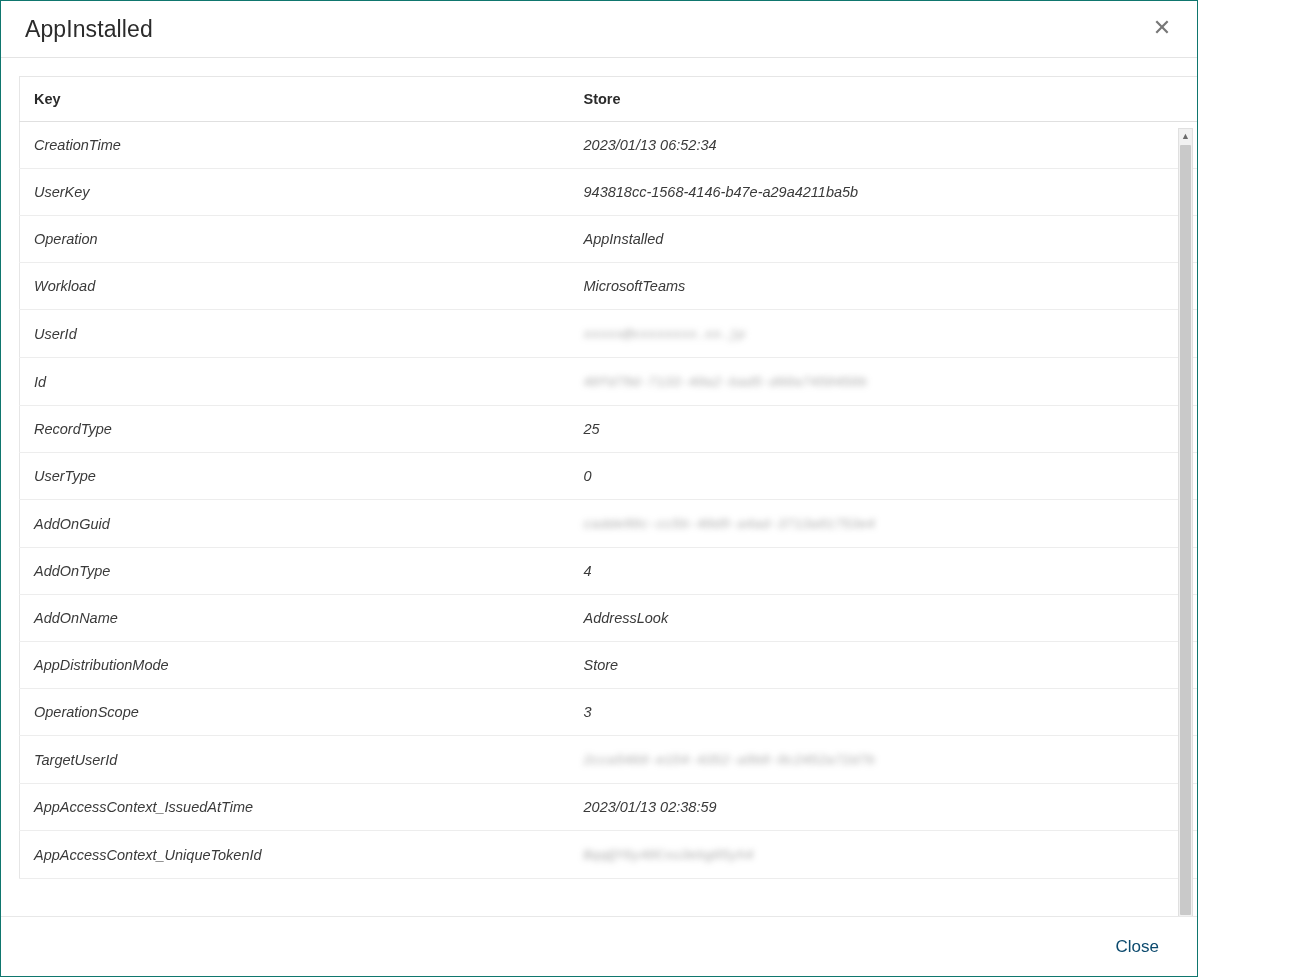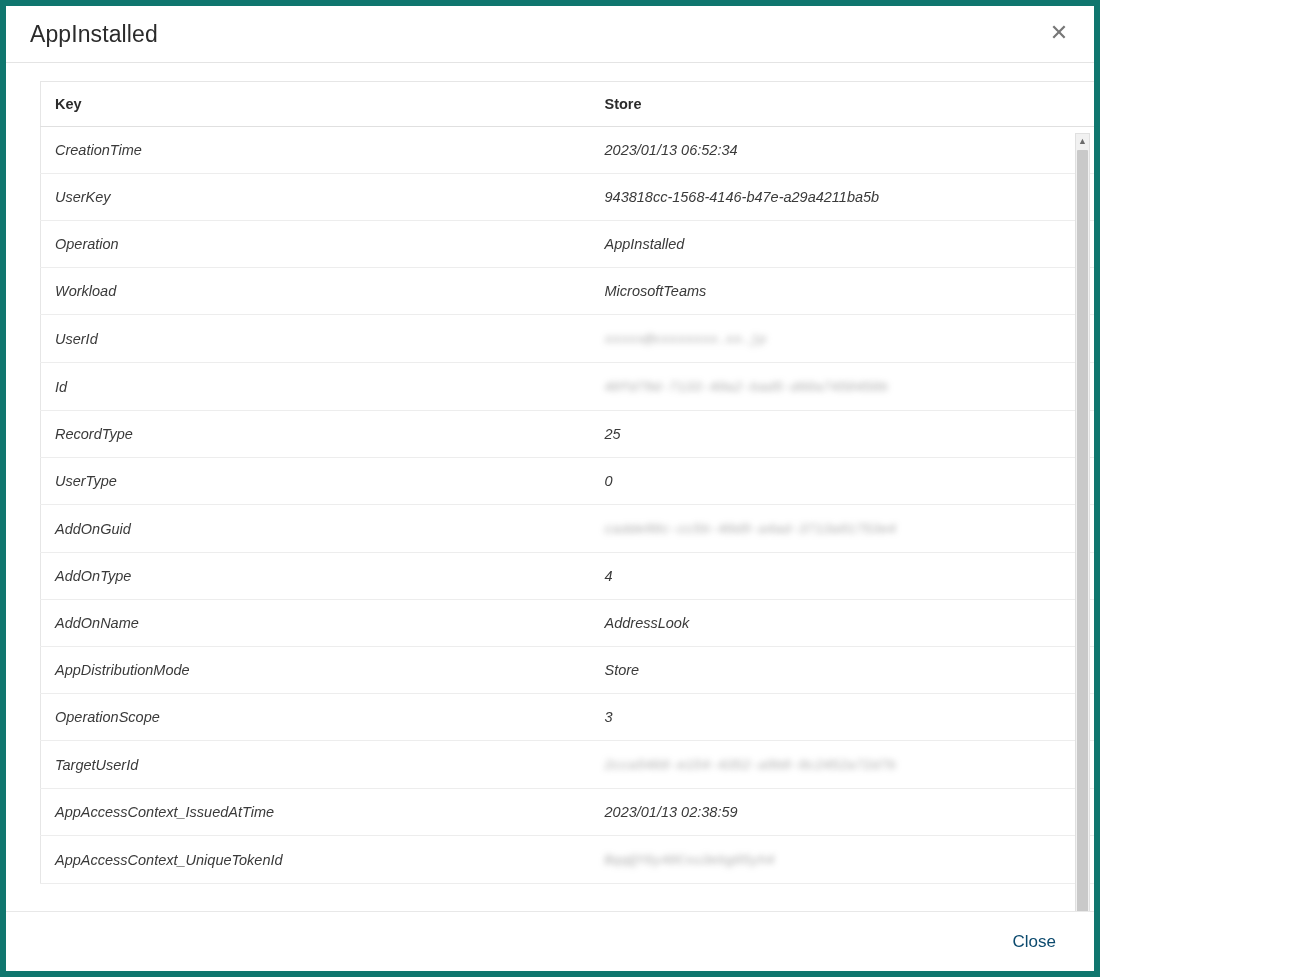--- a/index.html
+++ b/index.html
@@ -9,25 +9,25 @@
   }
   body {
     width: 1290px;
     height: 977px;
     font-family: "Liberation Sans", sans-serif;
     color: #333333;
     overflow: hidden;
   }
   .modal {
     position: relative;
-    width: 1100px;
+    width: 1198px;
     height: 977px;
     box-sizing: border-box;
     background: #ffffff;
-    border: 6px solid #0f766e;
+    border: 1px solid #0f766e;
     display: flex;
     flex-direction: column;
     justify-content: flex-end;
   }
   .modal-header {
     position: relative;
     height: 57px;
     min-height: 57px;
     border-bottom: 1px solid #e4e4e4;
     display: flex;
@@ -68,21 +68,20 @@
     height: 840px;
     overflow: hidden;
     box-sizing: border-box;
   }
   table.kv {
     border-collapse: collapse;
     width: 1230px;
     table-layout: fixed;
     border: 1px solid #e6e6e6;
     border-top: none;
-    margin-left: 16px;
   }
   table.kv th {
     text-align: left;
     font-size: 14.5px;
     font-weight: bold;
     color: #2b2b2b;
     padding: 14px 14px;
     border-bottom: 1px solid #e0e0e0;
     border-top: 1px solid #e6e6e6;
     background: #ffffff;

